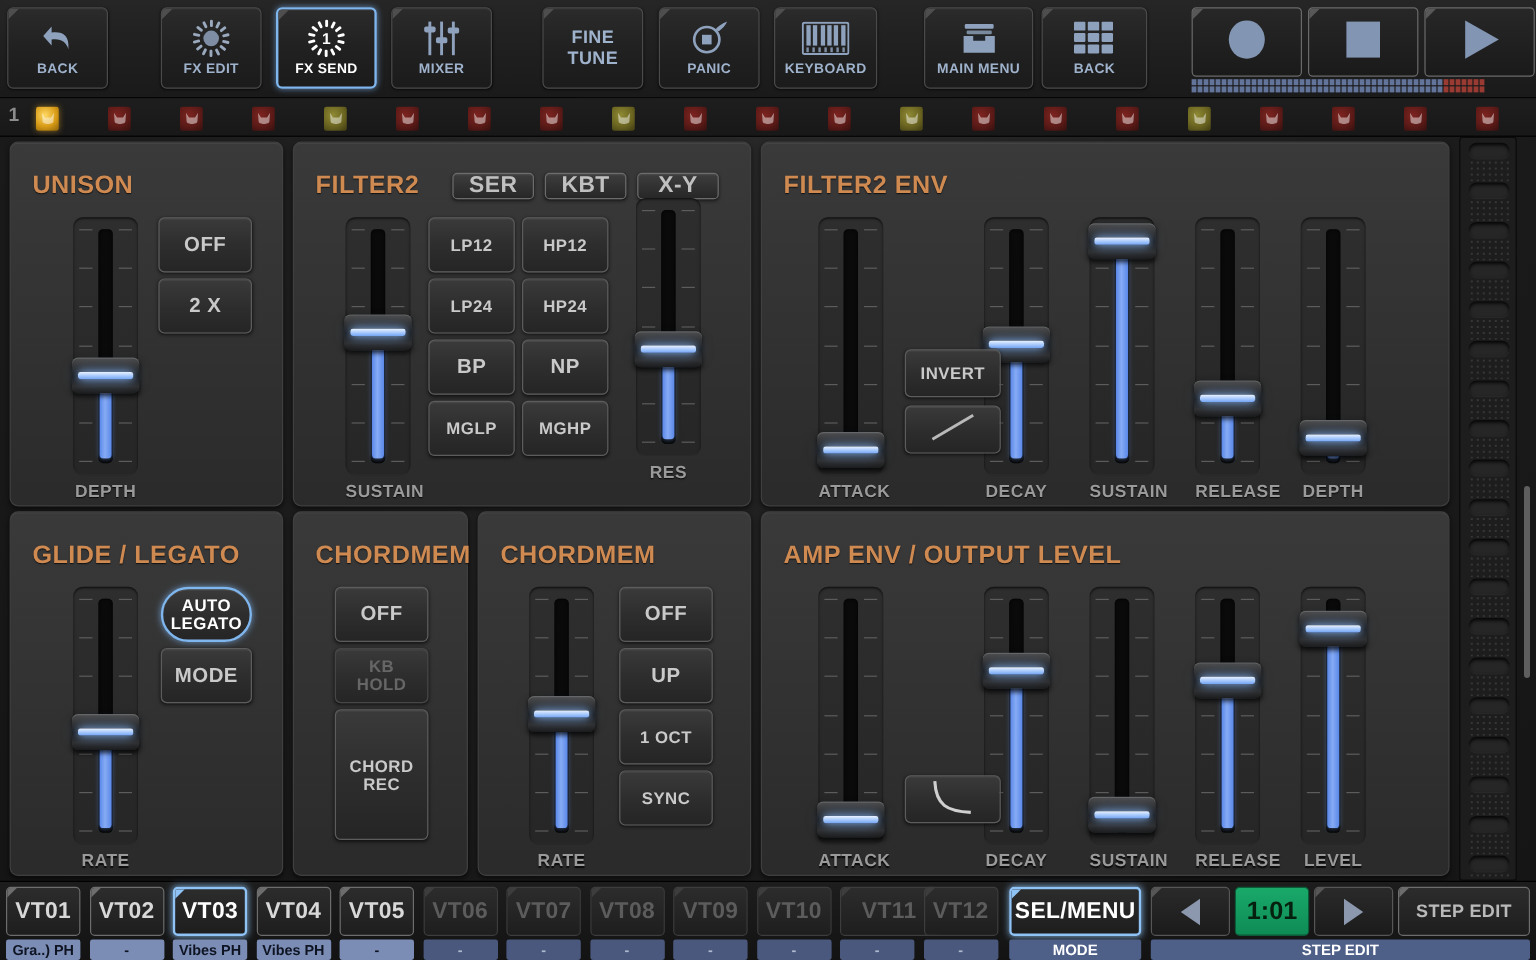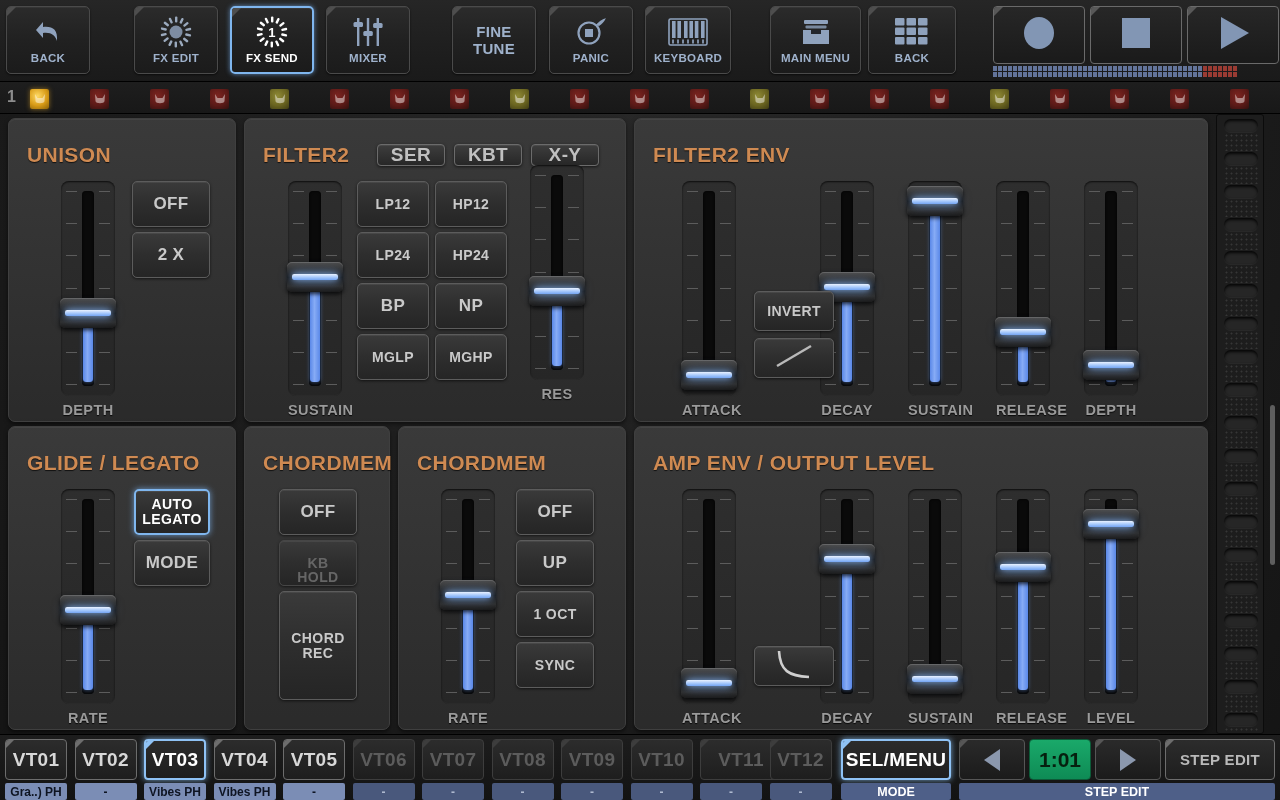--- a/index.html
+++ b/index.html
@@ -139,21 +139,21 @@
     position:absolute;
     background: linear-gradient(180deg,#3a3a3a 0%,#2e2e2e 48%,#252525 100%);
     border:1px solid #5c5c5c; border-radius:5px;
     color:#c9c9c9; font-size:17px; font-weight:bold; letter-spacing:.4px;
     display:flex; align-items:center; justify-content:center; text-align:center;
     line-height:1.05;
     box-shadow: inset 0 1px 0 rgba(255,255,255,.07), 0 1px 3px rgba(0,0,0,.6);
     cursor:pointer;
   }
   .tg.sm { font-size:14px; }
-  .tg.dim { color:#666; border-color:#464646;align-items:flex-end; }
+  .tg.dim { color:#666; border-color:#464646; }
   .tg.on {
     border:2px solid #7fb6ee; color:#ffffff;
     box-shadow: 0 0 6px rgba(125,180,240,.75), inset 0 1px 0 rgba(255,255,255,.08);
   }
   .tg.hdr {
     font-size:19px; border-radius:4px;
     background: linear-gradient(180deg,#3d3d3d,#272727);
     border:1px solid #6b6b6b; color:#c0c0c0;
   }
   
@@ -853,21 +853,21 @@
               <i class="l" style="top:160.83333333333334px"></i>
               <i class="r" style="top:160.83333333333334px"></i>
               <i class="l" style="top:193px"></i>
               <i class="r" style="top:193px"></i>
             </div>
             <div class="sl-slot"></div>
             <div class="sl-fill" style="top:133.59000000000003px;height:67.40999999999997px"></div>
             <div class="sl-knob" style="top:105.59000000000002px"></div>
             <div class="sl-cap" style="top:221px">RATE</div>
           </div>
-          <div class="tg sm on" style="left: 125px; top: 62px; width: 76px; height: 46px;">
+          <div class="tg sm on" style="left: 125px; top: 62px; width: 76px; height: 46px; border-radius: 23px;">
             <span>AUTO<br>LEGATO</span>
           </div>
           <div class="tg" style="left: 125px; top: 113px; width: 76px; height: 46px;">
             <span>MODE</span>
           </div>
         </div>
     </div>
 
     <div class="panel" style="left:244px;top:312px;width:146px;height:304px;">
       <div class="ptitle">CHORDMEM</div>

